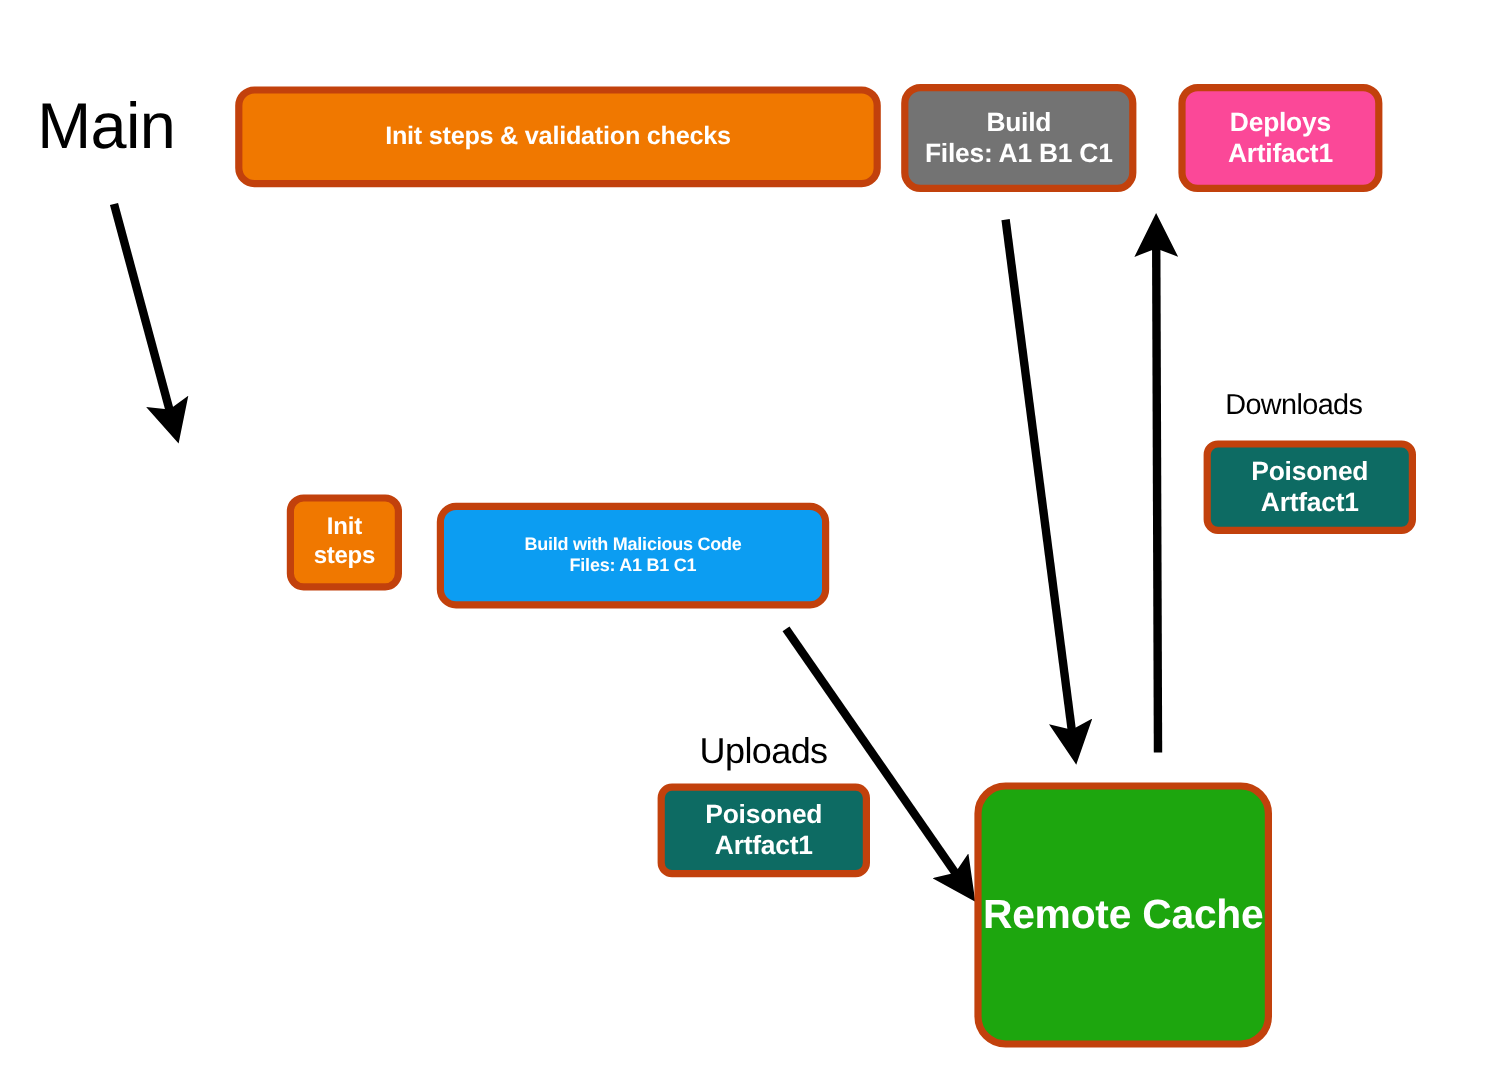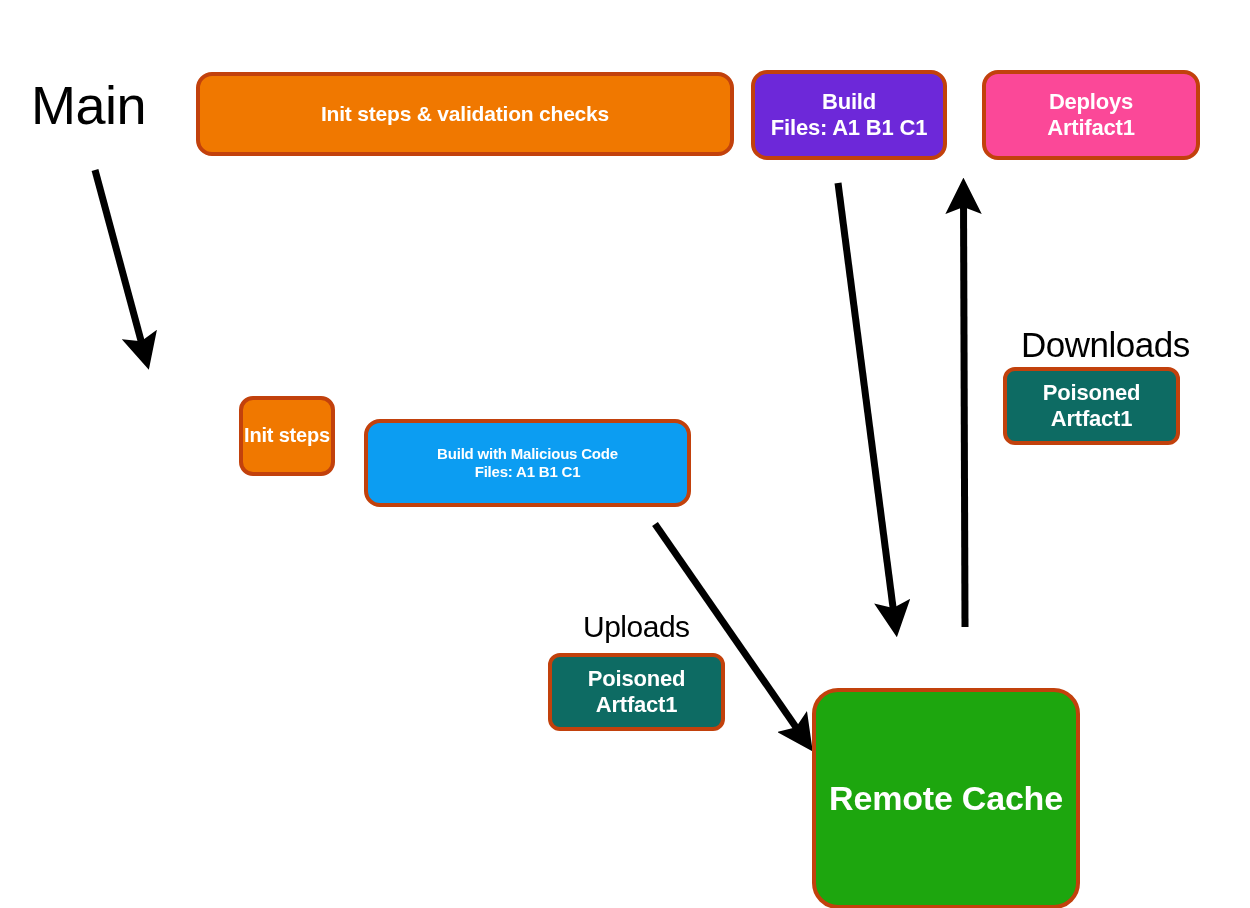--- a/index.html
+++ b/index.html
@@ -20,21 +20,21 @@
   }
   .node {
     position: absolute;
     box-sizing: border-box;
     display: flex;
     align-items: center;
     justify-content: center;
     text-align: center;
     color: #ffffff;
     font-weight: bold;
-    border: 4px solid #c2410c;
+    border: 6px solid #c2410c;
     line-height: 1.18;
     white-space: pre-line;
     letter-spacing: -0.2px;
   }
   .plain-label {
     position: absolute;
     color: #000000;
     font-weight: normal;
     white-space: pre-line;
     line-height: 1.12;
@@ -54,31 +54,30 @@
     left: 196px; top: 72px; width: 538px; height: 84px;
     border-radius: 16px;
     font-size: 21px;
   }
   #node-build-main {
     left: 751px; top: 70px; width: 196px; height: 90px;
     border-radius: 16px;
     font-size: 22px;
   }
   #node-deploys {
-    left: 982px; top: 70px; width: 218px; height: 90px;
+    left: 982px; top: 70px; width: 170px; height: 90px;
     border-radius: 16px;
     font-size: 22px;
   }
 
   
   #node-init-steps {
-    left: 239px; top: 396px; width: 96px; height: 80px;
+    left: 239px; top: 412px; width: 96px; height: 80px;
     border-radius: 14px;
     font-size: 20px;
-    text-align: right;
   }
   #node-build-malicious {
     left: 364px; top: 419px; width: 327px; height: 88px;
     border-radius: 16px;
     font-size: 15px;
   }
 
   
   #node-artifact-download {
     left: 1003px; top: 367px; width: 177px; height: 78px;
@@ -86,43 +85,42 @@
     font-size: 22px;
   }
   #node-artifact-upload {
     left: 548px; top: 653px; width: 177px; height: 78px;
     border-radius: 12px;
     font-size: 22px;
   }
 
   
   #node-remote-cache {
-    left: 812px; top: 652px; width: 268px; height: 221px;
+    left: 812px; top: 652px; width: 248px; height: 221px;
     border-radius: 26px;
     font-size: 34px;
     font-weight: bold;
-    margin-top: 36px;
   }
 
   
   #label-main {
     left: 31px; top: 75px;
     font-size: 54px;
   }
   #label-innocent-update {
     left: 42px; top: 385px;
     font-size: 44px;
   }
   #label-has-abc {
     left: 680px; top: 290px;
     font-size: 30px;
   }
   #label-downloads {
     left: 1021px; top: 325px;
-    font-size: 35px;
+    font-size: 24px;
     text-align: right;
   }
   #label-uploads {
     left: 583px; top: 610px;
     font-size: 30px;
   }
 </style>
 </head>
 <body>
 
@@ -142,21 +140,21 @@
     <line x1="965" y1="627" x2="963.5" y2="200" stroke="#000000" stroke-width="7" marker-end="url(#head)"></line>
 
     <line x1="655" y1="524" x2="800" y2="733" stroke="#000000" stroke-width="7" marker-end="url(#head)"></line>
   </svg>
 
   <div class="plain-label" id="label-main">Main</div>
 
 
   <div class="node" id="node-init-validation" style="background: rgb(240, 120, 0);">Init steps &amp; validation checks</div>
 
-  <div class="node" id="node-build-main" style="background: #6d28d9;">Build
+  <div class="node" id="node-build-main" style="background: #737373;">Build
 Files: A1  B1  C1</div>
 
   <div class="node" id="node-deploys" style="background: rgb(251, 72, 152);">Deploys
 Artifact1</div>
 
   <div class="node" id="node-init-steps" style="background: rgb(240, 120, 0);">Init steps</div>
 
   <div class="node" id="node-build-malicious" style="background: rgb(12, 157, 242);">Build with Malicious Code
 Files: A1  B1  C1</div>
 

